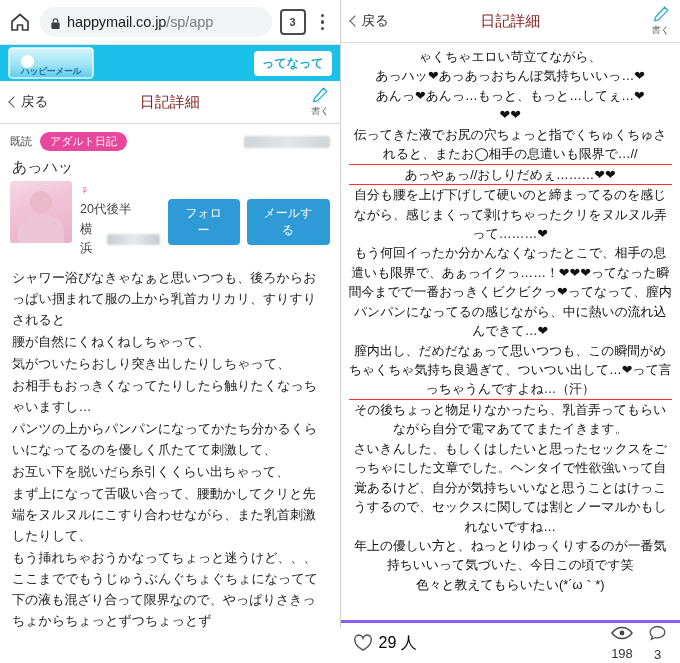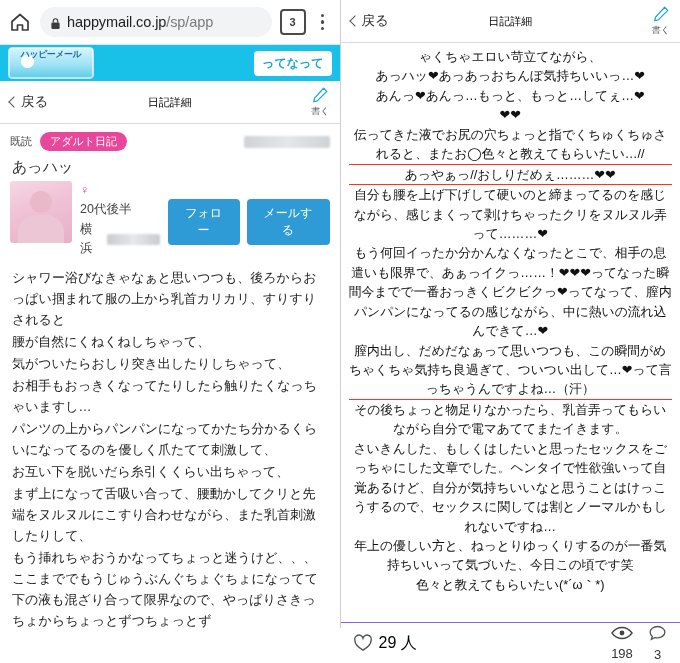--- a/index.html
+++ b/index.html
@@ -41,41 +41,41 @@
   
   .site-header{
     height:36px;background:#19c1e8;display:flex;align-items:center;
     justify-content:space-between;padding:0 8px;
   }
   .logo{
     width:84px;height:30px;border-radius:4px;
     background:radial-gradient(circle at 22% 45%, #ffffff 0 6px, rgba(255,255,255,0) 7px),
                linear-gradient(180deg,#d7f4fb 0%,#9fe3f5 55%,#5fcbe9 100%);
     border:1px solid #bfe9f6;
-    display:flex;align-items:flex-start;justify-content:center;
+    display:flex;align-items:flex-end;justify-content:center;
     font-size:9px;color:#1b6ea8;font-weight:bold;letter-spacing:-0.5px;
     box-shadow:inset 0 0 0 1px rgba(255,255,255,.6);
   }
   .improve-btn{
     background:#ffffff;color:#19a7cc;font-size:12px;font-weight:bold;
     border-radius:4px;padding:4px 8px;border:none;
   }
 
   
   .title-bar{
     height:42px;border-bottom:1px solid #d9d9d9;display:flex;align-items:center;
     justify-content:space-between;padding:0 10px;background:#fff;position:relative;
   }
   .back{display:flex;align-items:center;gap:3px;font-size:13.5px;color:#333;}
   .back .chev{
     width:7px;height:7px;border-left:1.6px solid #555;border-bottom:1.6px solid #555;
     transform:rotate(45deg);display:inline-block;
   }
   .page-title{
-    position:absolute;left:0;right:0;text-align:center;font-size:11px;color:#000000;
+    position:absolute;left:0;right:0;text-align:center;font-size:15px;color:#7f1d1d;
     pointer-events:none;
   }
   .write{display:flex;flex-direction:column;align-items:flex-start;gap:1px;z-index:2;}
   .write .pen{width:18px;height:18px;}
   .write .lbl{font-size:9px;color:#555;}
 
   
   .lbody{padding:8px 10px 0 10px;}
   .tags{display:flex;align-items:center;gap:8px;}
   .tag-read{font-size:11px;color:#444;}
@@ -119,21 +119,21 @@
   .ltext p{margin:0 0 1px 0;}
 
   
   .rbody{
     padding:4px 8px 0 8px;font-size:12.8px;color:#111;line-height:1.52;
     height:568px;overflow:hidden;word-break:break-all;
   }
   .rbody p{margin:0;text-align:center;}
   .u{border-bottom:1.6px solid #ff2f2f;}
   .footer{
-    position:absolute;bottom:0;left:0;right:0;height:40px;border-top:1px solid #8b5cf6;
+    position:absolute;bottom:0;left:0;right:0;height:40px;border-top:3px solid #8b5cf6;
     display:flex;align-items:center;background:#fff;
   }
   .f-left{display:flex;align-items:center;gap:6px;padding-left:12px;flex:1 1 auto;}
   .f-right{display:flex;align-items:center;gap:16px;padding-right:14px;}
   .f-item{display:flex;align-items:center;gap:6px;font-size:13px;color:#333;flex-direction:column;}
   .icon-heart{width:20px;height:18px;}
   .icon-eye{width:22px;height:14px;}
   .icon-bubble{width:17px;height:16px;}
 </style>
 </head>
@@ -248,21 +248,21 @@
         </span>
         <span class="lbl">書く</span>
       </div>
     </div>
 
     <div class="rbody">
       <p>ゃくちゃエロい苛立てながら、</p>
       <p>あっハッ❤あっあっおちんぽ気持ちいいっ…❤</p>
       <p>あんっ❤あんっ…もっと、もっと…してぇ…❤</p>
       <p>❤❤</p>
-      <p class="u">伝ってきた液でお尻の穴ちょっと指でくちゅくちゅされると、またお◯色々と教えてもらいたい…//</p>
+      <p class="u">伝ってきた液でお尻の穴ちょっと指でくちゅくちゅされると、またお◯相手の息遣いも限界で…//</p>
       <p class="u">あっやぁっ//おしりだめぇ………❤❤</p>
       <p>自分も腰を上げ下げして硬いのと締まってるのを感じながら、感じまくって剥けちゃったクリをヌルヌル弄って………❤</p>
       <p>もう何回イったか分かんなくなったとこで、相手の息遣いも限界で、あぁっイクっ……！❤❤❤ってなった瞬間今までで一番おっきくビクビクっ❤ってなって、膣内パンパンになってるの感じながら、中に熱いの流れ込んできて…❤</p>
       <p class="u">膣内出し、だめだなぁって思いつつも、この瞬間がめちゃくちゃ気持ち良過ぎて、ついつい出して…❤って言っちゃうんですよね…（汗）</p>
       <p>その後ちょっと物足りなかったら、乳首弄ってもらいながら自分で電マあててまたイきます。</p>
       <p>さいきんした、もしくはしたいと思ったセックスをごっちゃにした文章でした。ヘンタイで性欲強いって自覚あるけど、自分が気持ちいいなと思うことはけっこうするので、セックスに関しては割とノーマルかもしれないですね…</p>
       <p>年上の優しい方と、ねっとりゆっくりするのが一番気持ちいいって気づいた、今日この頃です笑</p>
       <p>色々と教えてもらいたい(*´ω｀*)</p>
     </div>
 

